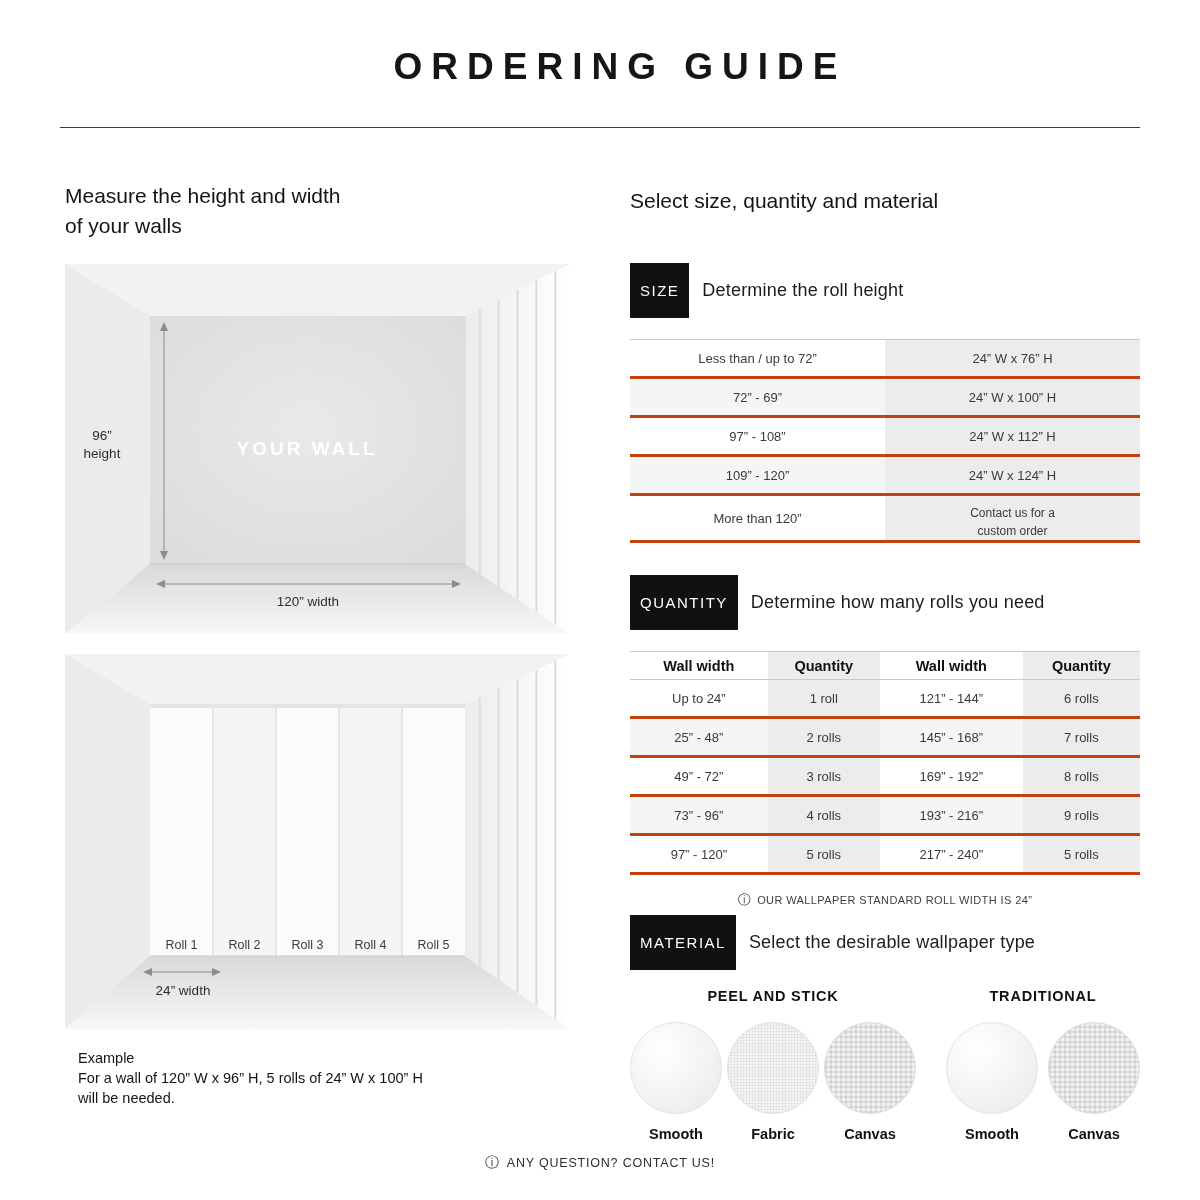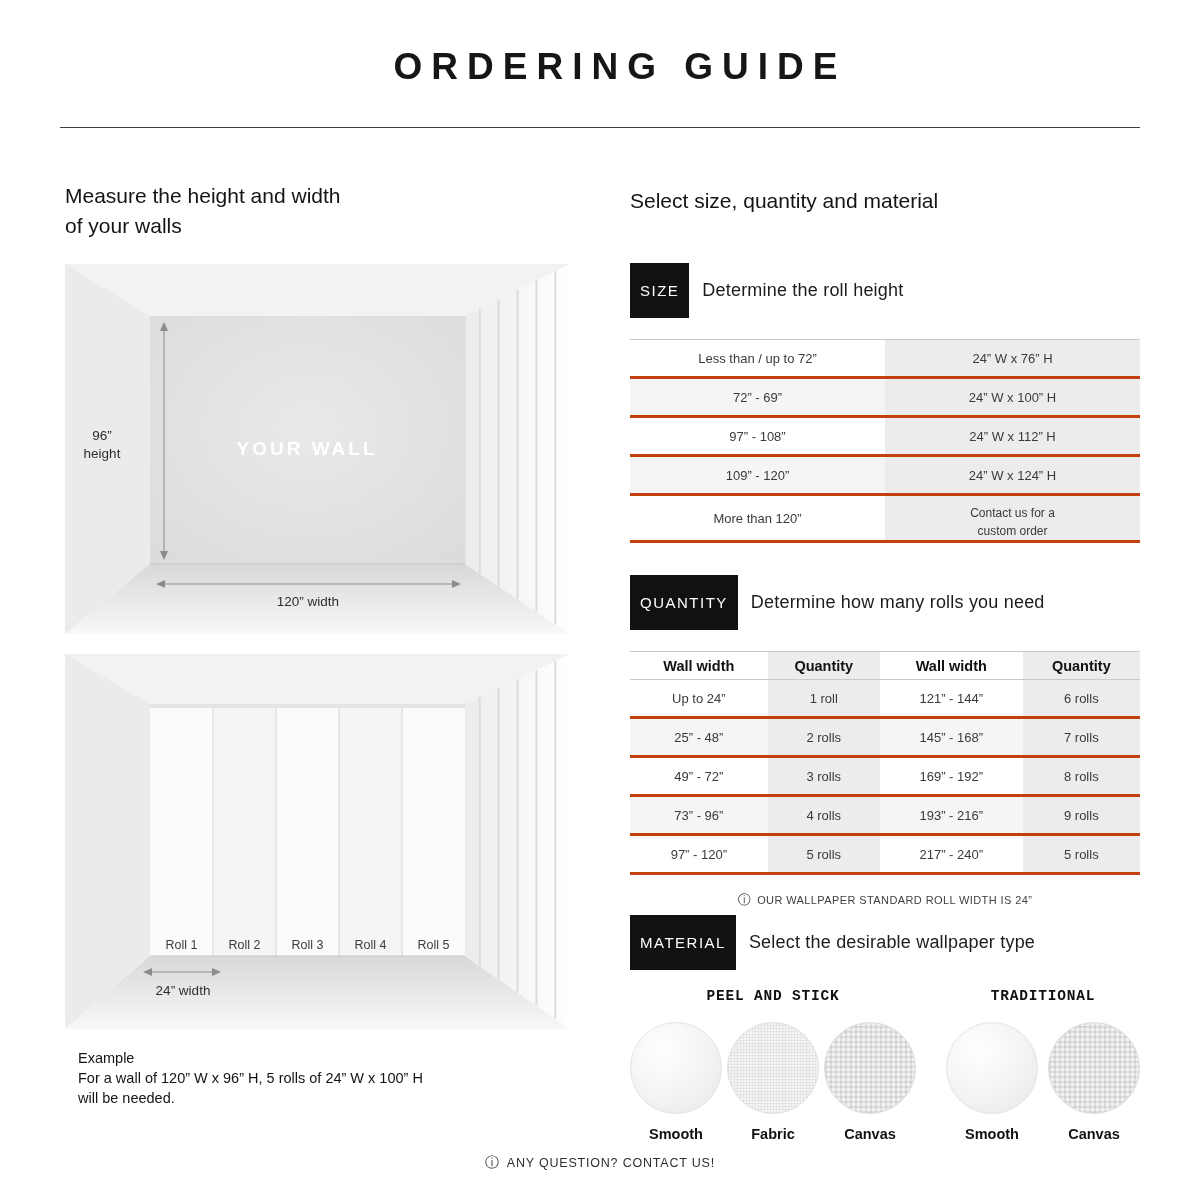--- a/index.html
+++ b/index.html
@@ -51,21 +51,21 @@
   .srow.alt .cell-wall, .qrow.alt .cell-ww { background:#f5f5f5; }
   .srow.header .cell-wall, .qrow.header .cell-ww { background:#ffffff; }
   .wrap-narrow { max-width:125px; line-height:18px; font-size:12px; margin:0 auto; display:block !important; padding-top:8px; }
 
   .note { margin-top:16px; display:flex; justify-content:center; align-items:center; gap:6px;
           font-size:11px; letter-spacing:0.4px; color:#3f3f3f; }
   .note .info-glyph { font-size:13px; }
 
   .material-groups { margin-top:18px; display:flex; justify-content:space-between; }
   .mat-group { text-align:center; }
-  .mat-title { font-weight:700; font-size:14.5px; letter-spacing:0.8px; margin-bottom:18px; color:#111;font-family:Liberation Mono, monospace; }
+  .mat-title { font-weight:700; font-size:14.5px; letter-spacing:0.8px; margin-bottom:18px; color:#111; }
   .swatch-row { display:flex; gap:5px; }
   .swatch-row.wide-gap { gap:10px; }
   .swatch { width:92px; }
   .circle { width:92px; height:92px; border-radius:50%; box-sizing:border-box; }
   .tex-smooth {
     background: radial-gradient(circle at 35% 30%, #ffffff 0%, #f3f3f3 55%, #e7e7e7 100%);
     border:1px solid #e3e3e3;
   }
   .tex-fabric {
     background-color:#f4f4f4;

